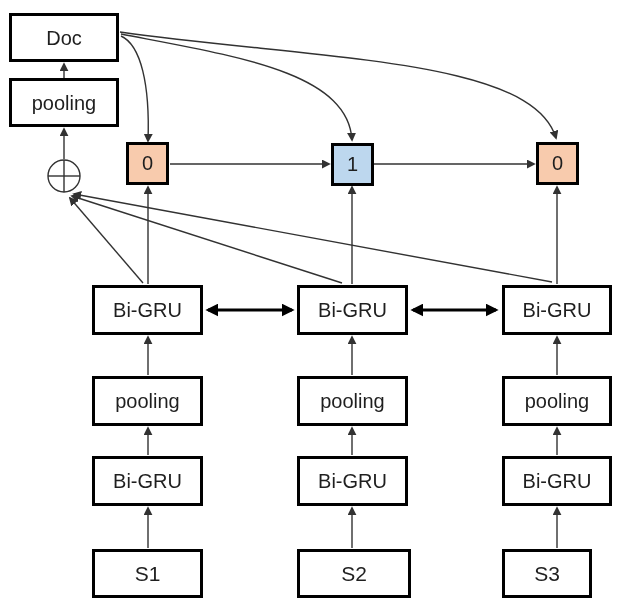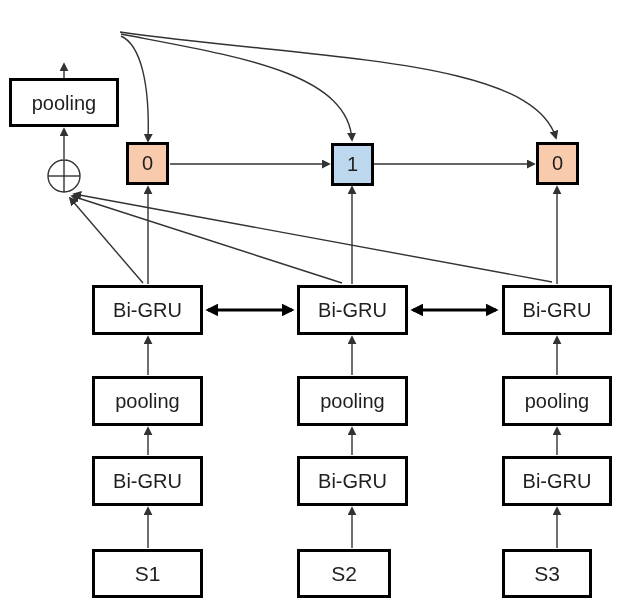--- a/index.html
+++ b/index.html
@@ -99,20 +99,23 @@
       <path d="M552 282 L74 194" marker-end="url(#arr)"></path>
     </g>
 
     <g fill="none" stroke="#323232" stroke-width="1.4">
       <circle cx="64" cy="176" r="16" fill="#ffffff"></circle>
       <path d="M48 176 L80 176"></path>
       <path d="M64 160 L64 192"></path>
     </g>
   </svg>
 
+  <div class="box" style="left:9px; top:13px; width:110px; height:49px;">
+    <span>Doc</span>
+  </div>
   <div class="box" style="left:9px; top:78px; width:110px; height:49px;">
     <span>pooling</span>
   </div>
 
   <div class="gate" style="left: 126px; top: 142px; background-color: rgb(248, 203, 173);">
     <span>0</span>
   </div>
   <div class="gate" style="left: 331px; top: 143px; background-color: rgb(189, 215, 238);">
     <span>1</span>
   </div>
@@ -146,20 +149,20 @@
   <div class="box" style="left:297px; top:456px; width:111px; height:50px;">
     <span>Bi-GRU</span>
   </div>
   <div class="box" style="left:502px; top:456px; width:110px; height:50px;">
     <span>Bi-GRU</span>
   </div>
 
   <div class="box s-box" style="left:92px; top:549px; width:111px; height:49px;">
     <span>S1</span>
   </div>
-  <div class="box s-box" style="left:297px; top:549px; width:94px; height:49px;text-align:right;">
+  <div class="box s-box" style="left:297px; top:549px; width:114px; height:49px;text-align:right;">
     <span>S2</span>
   </div>
   <div class="box s-box" style="left:502px; top:549px; width:90px; height:49px;">
     <span>S3</span>
   </div>
 
 </div>
 
 </body></html>

